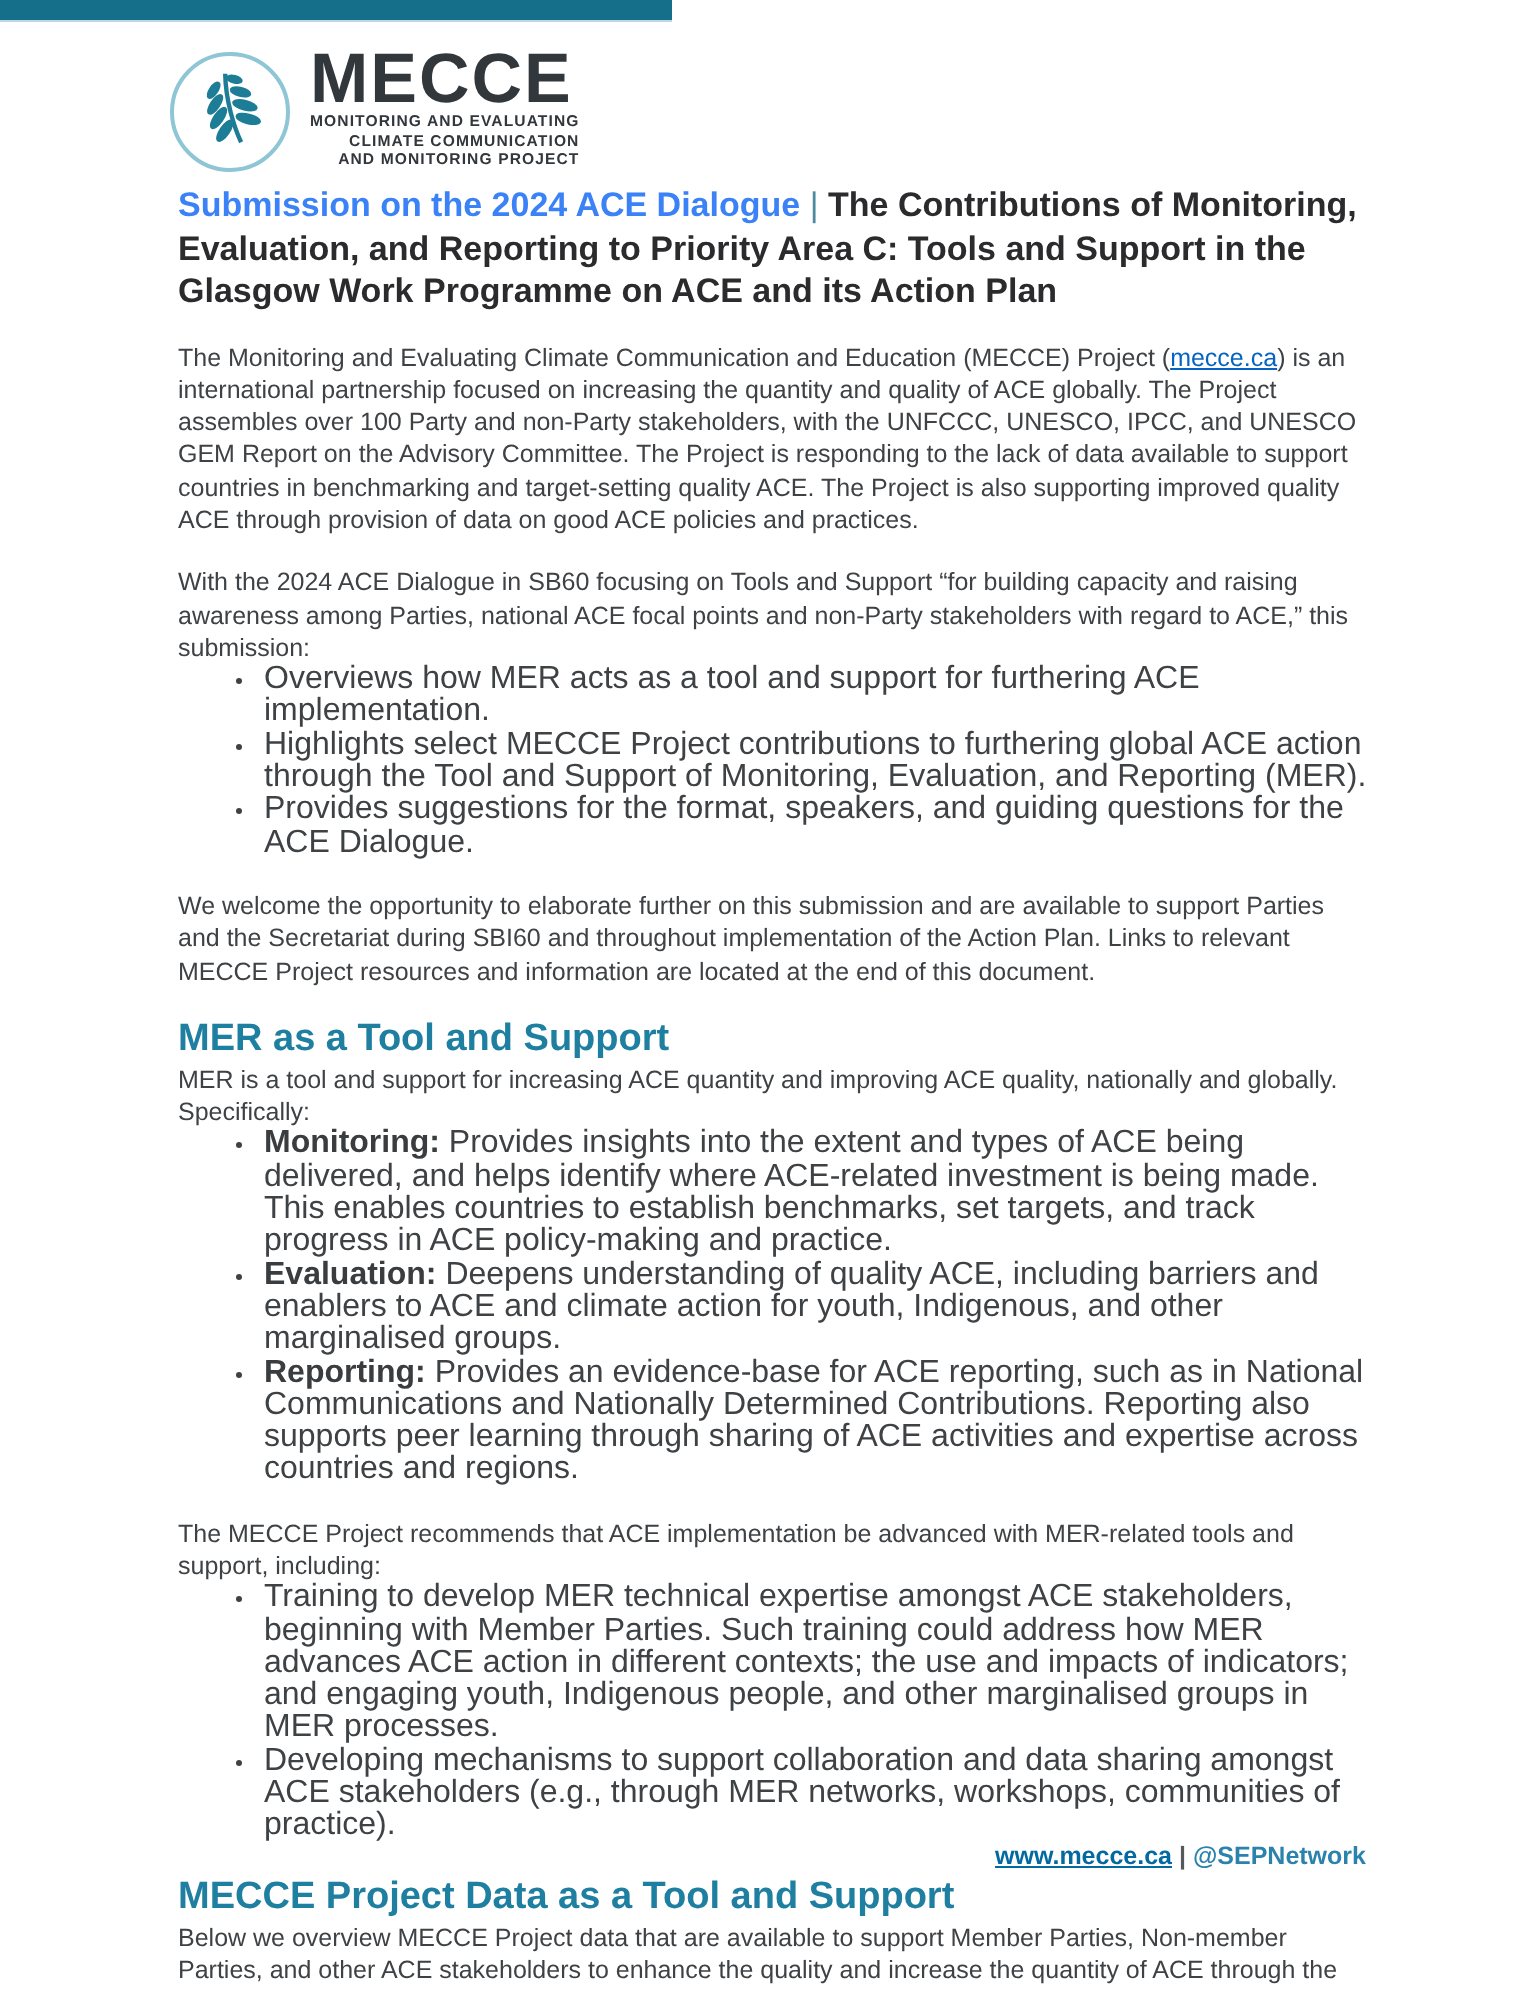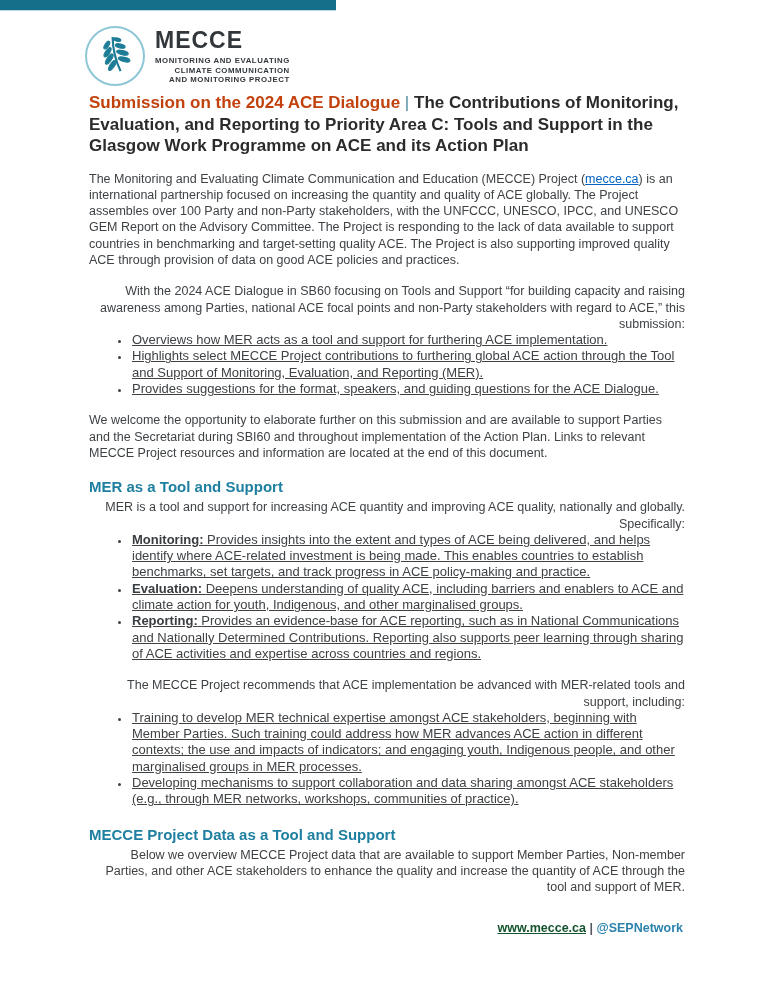--- a/index.html
+++ b/index.html
@@ -22,61 +22,60 @@
     position:absolute;top:26px;left:85px;
     display:flex;align-items:center;gap:10px;
   }
   .logo-circle{
     width:60px;height:60px;border-radius:50%;
     border:2px solid #8ec6d6;
     display:flex;align-items:center;justify-content:center;
     box-sizing:border-box;
   }
   .wordmark .acronym{
-    font-size:23px;font-weight:bold;color:#32373c;
+    font-size:35px;font-weight:bold;color:#32373c;
     letter-spacing:1px;line-height:26px;
   }
   .wordmark .sub{
     font-size:7.8px;font-weight:bold;color:#32373c;
     letter-spacing:0.55px;line-height:9.6px;margin-top:3px;text-align:right;
   }
   .content{
     position:absolute;top:92px;left:89px;width:596px;
   }
   .doc-title{
     font-size:17px;font-weight:bold;line-height:21.5px;
     color:#2b2b2d;margin:0 0 14px 0;
   }
-  .doc-title .hl{color:#c2410c;}
+  .doc-title .hl{color:#3b82f6;}
   .doc-title .sep{color:#4d8ba0;font-weight:normal;}
   p.body{
     font-size:12.5px;line-height:16.3px;margin:0 0 15px 0;
   }
-  p.body.tight{margin-bottom:0;text-align:right;}
+  p.body.tight{margin-bottom:0;}
   a.inline-link{color:#0563c1;cursor:pointer;}
   ul.bullets{
     margin:0 0 15px 0;padding:0 0 0 42px;list-style:disc;
   }
   ul.bullets li{
-    font-size:13px;line-height:16.3px;
+    font-size:16px;line-height:16.3px;
     padding-left:1px;
-    text-decoration:underline;
   }
   ul.bullets li::marker{font-size:11px;color:#3f4245;}
   h2.section{
-    font-size:15px;font-weight:bold;color:#1e7fa0;
+    font-size:19px;font-weight:bold;color:#1e7fa0;
     margin:17px 0 3px 0;line-height:19px;
   }
   h2.section.first{margin-top:16px;}
   b.lead{color:#3a3d40;}
   .footer{
     position:absolute;top:921px;right:85px;
     font-size:12.5px;font-weight:bold;
   }
-  .footer a{color:#14532d;cursor:pointer;}
+  .footer a{color:#0369a1;cursor:pointer;}
   .footer .sep{color:#55585c;}
   .footer .handle{color:#2b82ad;}
 </style>
 </head>
 <body>
 
 <div class="page">
 
   <div class="top-bar"></div>
 

